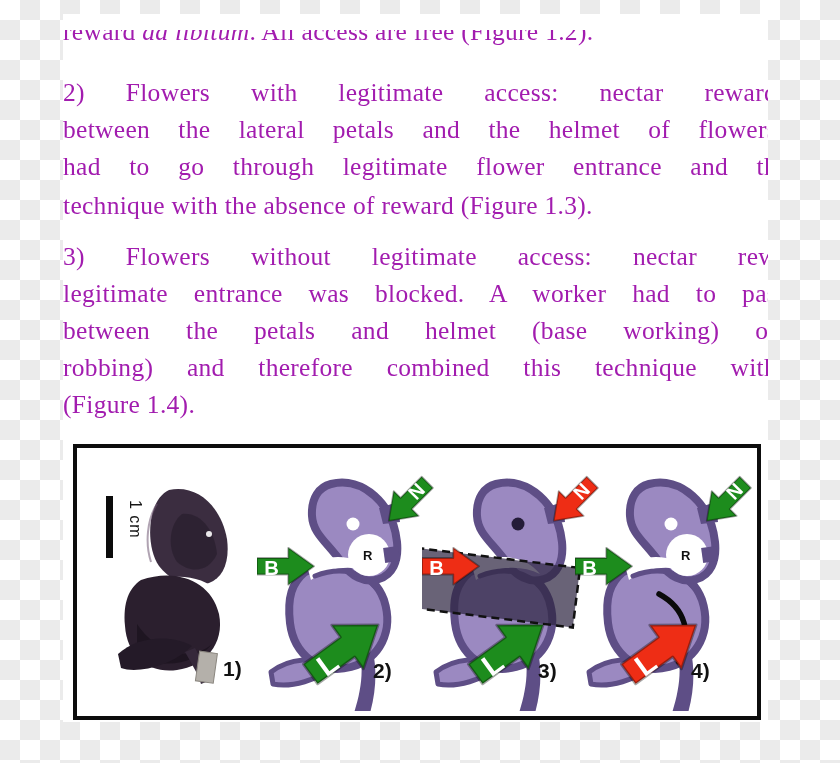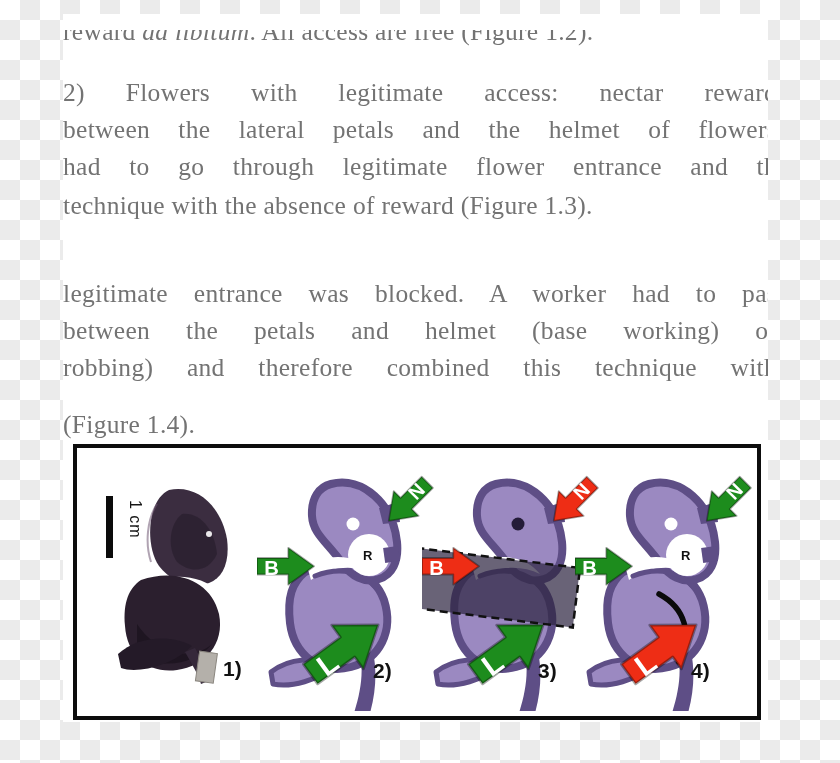--- a/index.html
+++ b/index.html
@@ -4,21 +4,21 @@
 <style>
   html,body{margin:0;padding:0;}
   body{
     width:840px;height:763px;position:relative;overflow:hidden;
     
     background:repeating-conic-gradient(#ebebeb 0% 25%, #ffffff 0% 50%) 0 0 / 40px 40px;
     font-family:"Liberation Serif",serif;
   }
   .page{
     position:absolute;left:63px;top:14px;width:705px;height:708px;
-    background:#ffffff;overflow:hidden;color:#737373;
+    background:#ffffff;overflow:hidden;color:#a21caf;
   }
   .tline{
     position:absolute;left:0;width:714px;height:38px;
     font-size:25.5px;line-height:37px;letter-spacing:.3px;
     white-space:nowrap;
   }
   .jline{white-space:normal;text-align:justify;text-align-last:justify;text-justify:inter-word;}
   .clip-top{position:absolute;left:0;top:16px;width:714px;height:20px;overflow:hidden;}
   .clip-top .inner{margin-top:-17px;font-size:25.5px;line-height:37px;letter-spacing:.3px;white-space:nowrap;}
   .it{font-style:italic;}
@@ -66,24 +66,25 @@
     <div class="inner">
       <span>reward </span><span class="it">ad libitum</span><span>. All access are free (Figure 1.2).</span>
     </div>
   </div>
 
   <div class="tline jline" style="top:60px">2) Flowers with legitimate access: nectar reward</div>
   <div class="tline jline" style="top:97px">between the lateral petals and the helmet of flowers</div>
   <div class="tline jline" style="top:134px">had to go through legitimate flower entrance and th</div>
   <div class="tline" style="top:173px">technique with the absence of reward (Figure 1.3).</div>
 
+  <div class="tline jline" style="top:224px">3) Flowers without legitimate access: nectar rew</div>
   <div class="tline jline" style="top:261px">legitimate entrance was blocked. A worker had to pas</div>
   <div class="tline jline" style="top:298px">between the petals and helmet (base working) or</div>
   <div class="tline jline" style="top:335px">robbing) and therefore combined this technique with</div>
-  <div class="tline" style="top:392px">(Figure 1.4).</div>
+  <div class="tline" style="top:372px">(Figure 1.4).</div>
 
   <div class="figure-box">
     <div class="figure-inner">
 
       <svg class="panel" style="left:20px;top:36px" width="200" height="230" viewBox="0 0 200 230">
         <rect x="9" y="12" width="7" height="62" fill="#0b0b0b"></rect>
         <text class="scale-text" transform="translate(33,16) rotate(90)">1 cm</text>
         <path d="M72,6 C100,0 124,22 130,55 C133,78 126,94 112,99 C94,105 74,98 62,82 C48,62 50,16 72,6 Z" fill="#3b2d40"></path>
         <path d="M85,30 C105,28 118,48 120,70 C112,88 94,90 80,78 C70,64 72,40 85,30 Z" fill="#2c2130" opacity="0.85"></path>
         <path d="M60,20 C50,35 48,60 54,78" stroke="#6f5873" stroke-width="2" fill="none" opacity="0.55"></path>

